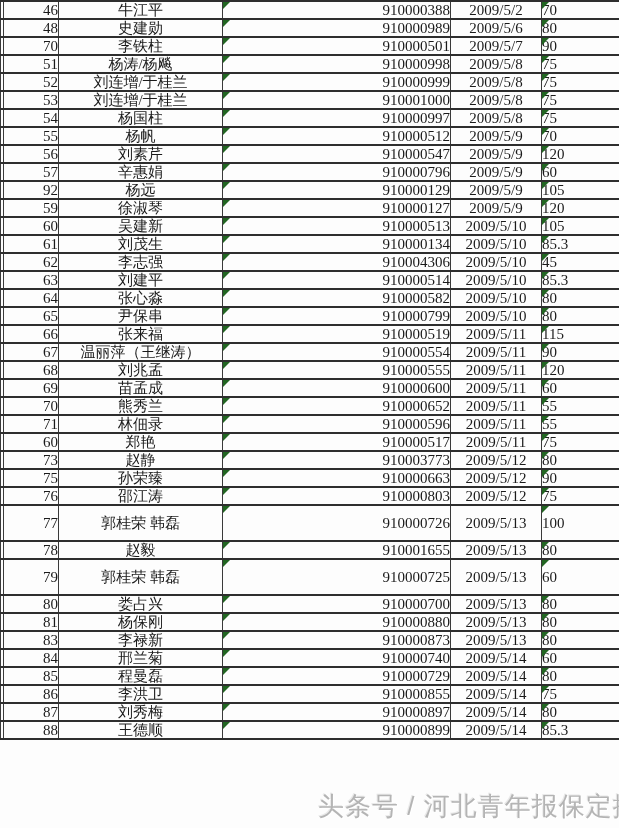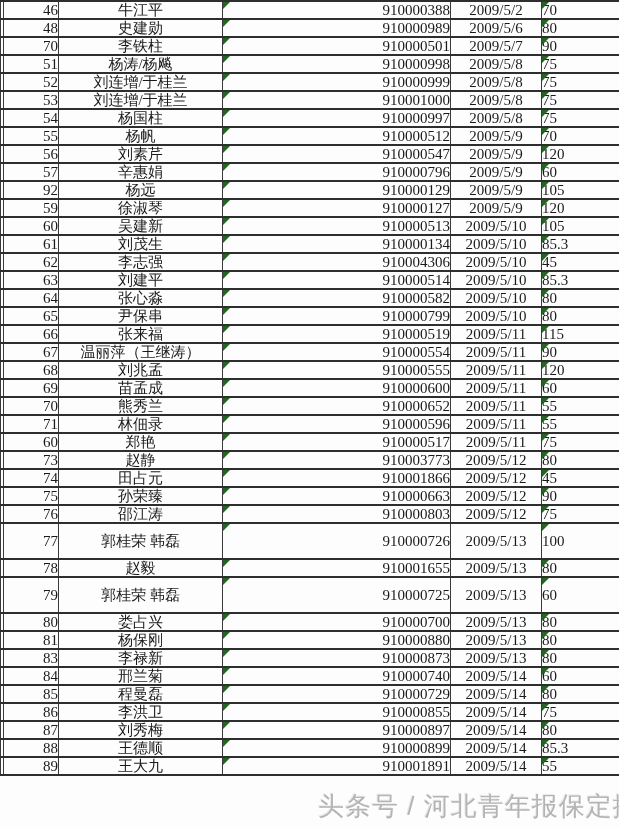--- a/index.html
+++ b/index.html
@@ -295,28 +295,20 @@
         <tr>
           <td class="c-edge"></td>
           <td class="c-no">73</td>
           <td class="c-name">赵静</td>
           <td class="c-id"><span class="tri"></span>910003773</td>
           <td class="c-date">2009/5/12</td>
           <td class="c-val"><span class="tri"></span>80</td>
         </tr>
         <tr>
           <td class="c-edge"></td>
-          <td class="c-no">74</td>
-          <td class="c-name">田占元</td>
-          <td class="c-id"><span class="tri"></span>910001866</td>
-          <td class="c-date">2009/5/12</td>
-          <td class="c-val"><span class="tri"></span>45</td>
-        </tr>
-        <tr>
-          <td class="c-edge"></td>
           <td class="c-no">75</td>
           <td class="c-name">孙荣臻</td>
           <td class="c-id"><span class="tri"></span>910000663</td>
           <td class="c-date">2009/5/12</td>
           <td class="c-val"><span class="tri"></span>90</td>
         </tr>
         <tr>
           <td class="c-edge"></td>
           <td class="c-no">76</td>
           <td class="c-name">邵江涛</td>
@@ -406,25 +398,17 @@
           <td class="c-date">2009/5/14</td>
           <td class="c-val"><span class="tri"></span>80</td>
         </tr>
         <tr>
           <td class="c-edge"></td>
           <td class="c-no">88</td>
           <td class="c-name">王德顺</td>
           <td class="c-id"><span class="tri"></span>910000899</td>
           <td class="c-date">2009/5/14</td>
           <td class="c-val"><span class="tri"></span>85.3</td>
-        </tr>
-        <tr>
-          <td class="c-edge"></td>
-          <td class="c-no">89</td>
-          <td class="c-name">王大九</td>
-          <td class="c-id"><span class="tri"></span>910001891</td>
-          <td class="c-date">2009/5/14</td>
-          <td class="c-val"><span class="tri"></span>55</td>
         </tr>
       </tbody>
   </table>
   <div class="watermark">头条号 / 河北青年报保定播报</div>
 </div>
 
 </body></html>

